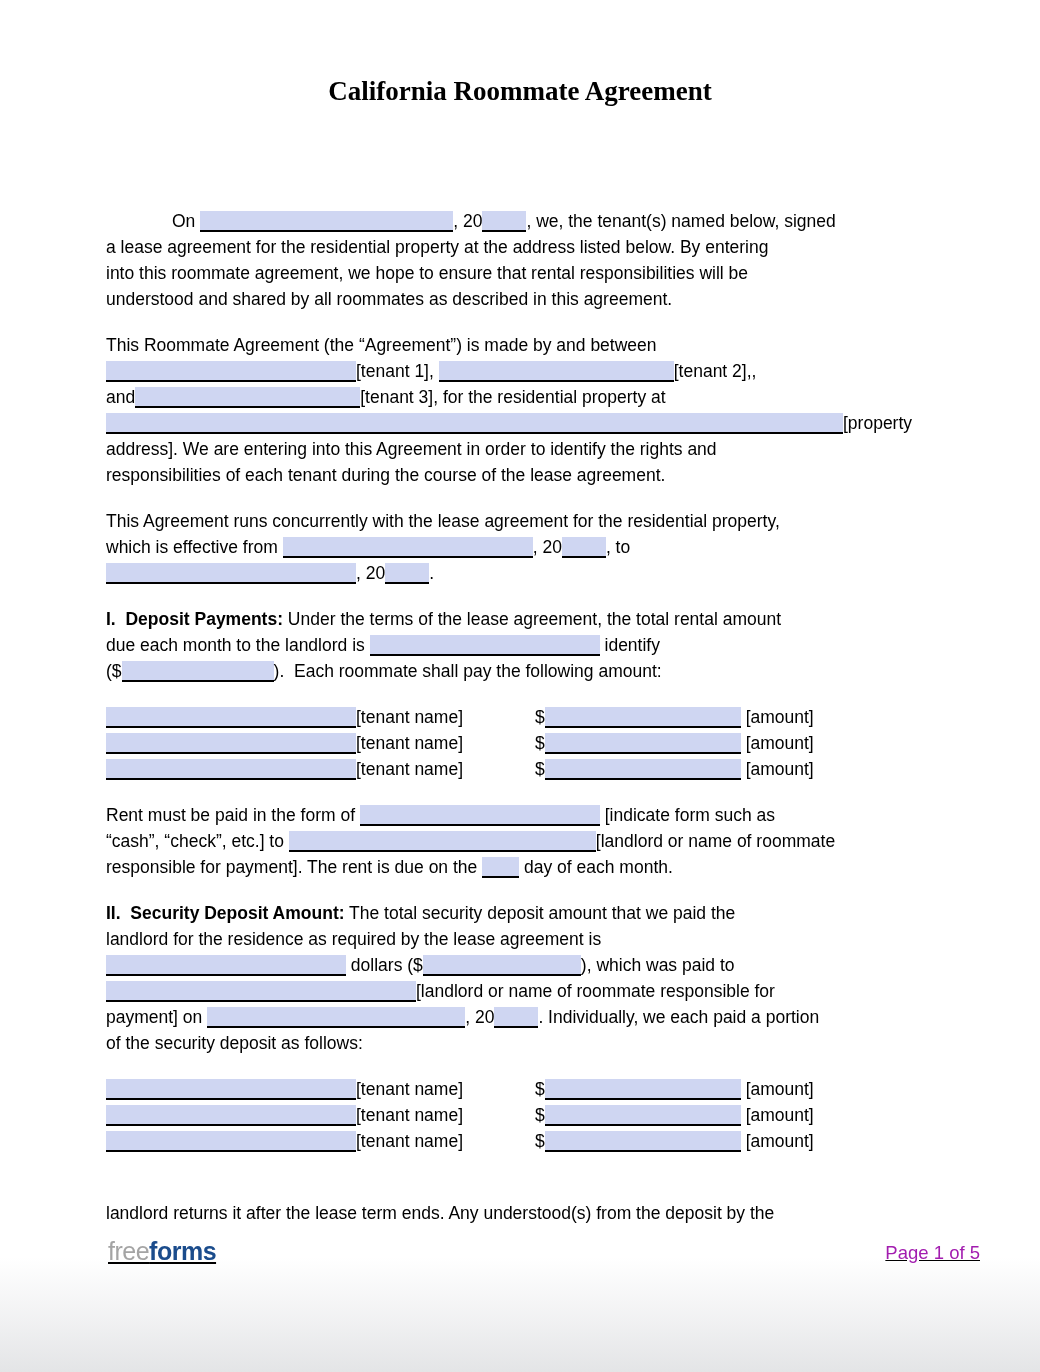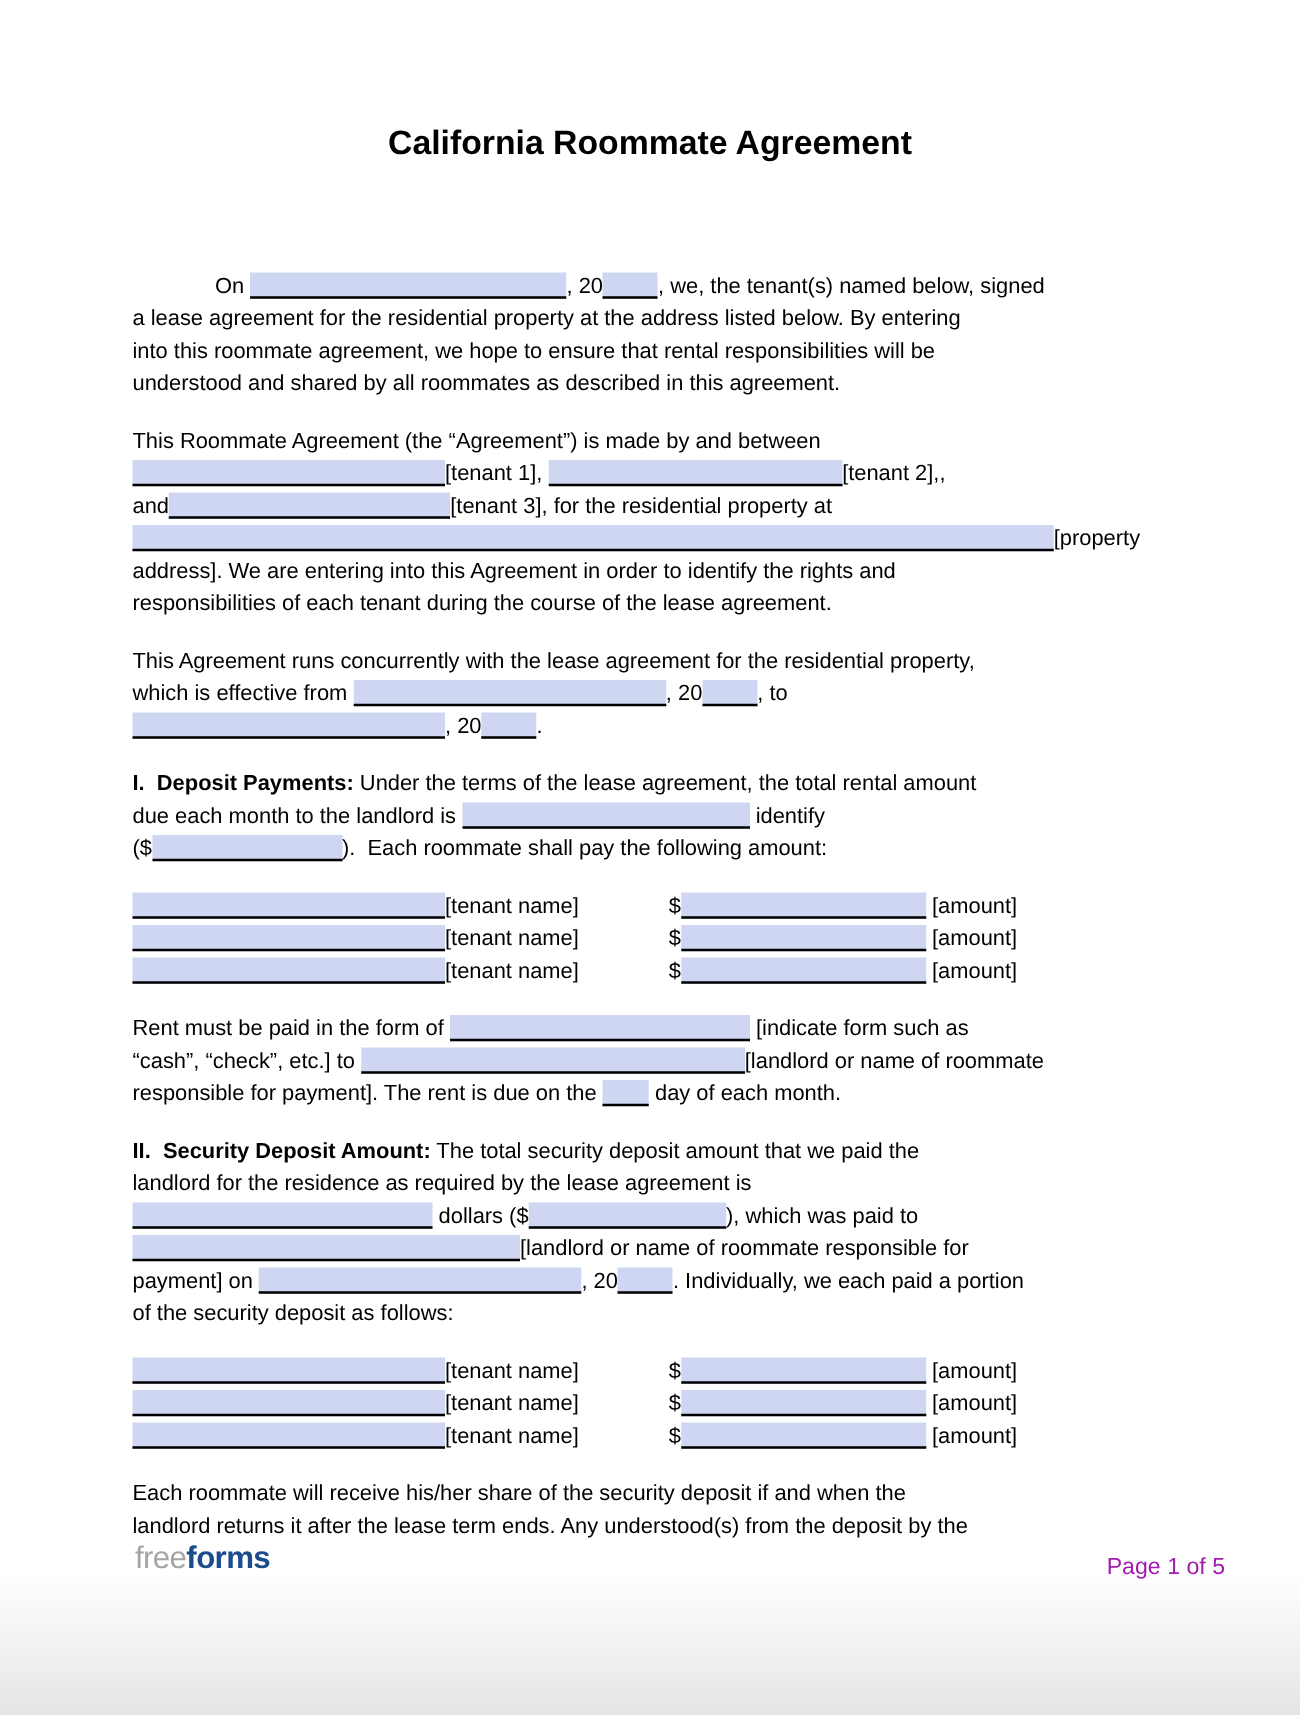--- a/index.html
+++ b/index.html
@@ -10,33 +10,34 @@
   body {
     width: 1040px;
     height: 1372px;
     position: relative;
     overflow: hidden;
     font-family: "Liberation Sans", "DejaVu Sans", sans-serif;
     color: #000000;
   }
   .page-title {
     margin: 0;
-    padding-top: 99px;
+    padding-top: 76px;
     text-align: center;
     font-size: 27px;
     line-height: 31px;
     font-weight: bold;
+    font-family: Liberation Serif, serif;
   }
   .doc {
     padding: 85px 0 0 106px;
     font-size: 17.5px;
     line-height: 26px;
   }
   .para {
-    margin: 0 0 20px 0;
+    margin: 16px 0 20px 0;
     white-space: pre;
   }
   .para .b {
     font-weight: bold;
   }
   .field {
     display: inline-block;
     height: 21px;
     vertical-align: -5px;
     background: var(--field-bg, #cfd6f2);
@@ -47,22 +48,23 @@
     display: inline-block;
     height: 1px;
   }
   .footer {
     position: absolute;
     left: 108px;
     right: 60px;
     top: 1228px;
     display: flex;
     justify-content: space-between;
-    align-items: center;
+    align-items: flex-end;
     z-index: 2;
+    text-decoration: underline;
   }
   .logo {
     font-size: 25px;
     line-height: 26px;
     letter-spacing: -0.5px;
   }
   .logo .free {
     color: var(--logo-gray, #a4a4a4);
     font-weight: normal;
   }
@@ -94,21 +96,21 @@
 
 <div class="doc">
     <div class="para"><span class="spacer" style="width: 66px;"></span><span>On </span><span class="field" style="width: 253px;"></span><span>, 20</span><span class="field" style="width: 44px;"></span><span>, we, the tenant(s) named below, signed</span><br><span>a lease agreement for the residential property at the address listed below. By entering</span><br><span>into this roommate agreement, we hope to ensure that rental responsibilities will be</span><br><span>understood and shared by all roommates as described in this agreement.</span></div>
     <div class="para"><span>This Roommate Agreement (the “Agreement”) is made by and between</span><br><span class="field" style="width: 250px;"></span><span>[tenant 1], </span><span class="field" style="width: 235px;"></span><span>[tenant 2],,</span><br><span>and</span><span class="field" style="width: 225px;"></span><span>[tenant 3], for the residential property at</span><br><span class="field" style="width: 737px;"></span><span>[property</span><br><span>address]. We are entering into this Agreement in order to identify the rights and</span><br><span>responsibilities of each tenant during the course of the lease agreement.</span></div>
     <div class="para"><span>This Agreement runs concurrently with the lease agreement for the residential property,</span><br><span>which is effective from </span><span class="field" style="width: 250px;"></span><span>, 20</span><span class="field" style="width: 44px;"></span><span>, to</span><br><span class="field" style="width: 250px;"></span><span>, 20</span><span class="field" style="width: 44px;"></span><span>.</span></div>
     <div class="para"><span class="b">I.  Deposit Payments:</span><span> Under the terms of the lease agreement, the total rental amount</span><br><span>due each month to the landlord is </span><span class="field" style="width: 230px;"></span><span> identify</span><br><span>($</span><span class="field" style="width: 152px;"></span><span>).  Each roommate shall pay the following amount:</span></div>
     <div class="para"><span class="field" style="width: 250px;"></span><span>[tenant name]</span><span class="spacer" style="width: 72px;"></span><span>$</span><span class="field" style="width: 196px;"></span><span> [amount]</span><br><span class="field" style="width: 250px;"></span><span>[tenant name]</span><span class="spacer" style="width: 72px;"></span><span>$</span><span class="field" style="width: 196px;"></span><span> [amount]</span><br><span class="field" style="width: 250px;"></span><span>[tenant name]</span><span class="spacer" style="width: 72px;"></span><span>$</span><span class="field" style="width: 196px;"></span><span> [amount]</span></div>
     <div class="para"><span>Rent must be paid in the form of </span><span class="field" style="width: 240px;"></span><span> [indicate form such as</span><br><span>“cash”, “check”, etc.] to </span><span class="field" style="width: 307px;"></span><span>[landlord or name of roommate</span><br><span>responsible for payment]. The rent is due on the </span><span class="field" style="width: 37px;"></span><span> day of each month.</span></div>
     <div class="para"><span class="b">II.  Security Deposit Amount:</span><span> The total security deposit amount that we paid the</span><br><span>landlord for the residence as required by the lease agreement is</span><br><span class="field" style="width: 240px;"></span><span> dollars ($</span><span class="field" style="width: 158px;"></span><span>), which was paid to</span><br><span class="field" style="width: 310px;"></span><span>[landlord or name of roommate responsible for</span><br><span>payment] on </span><span class="field" style="width: 258px;"></span><span>, 20</span><span class="field" style="width: 44px;"></span><span>. Individually, we each paid a portion</span><br><span>of the security deposit as follows:</span></div>
     <div class="para"><span class="field" style="width: 250px;"></span><span>[tenant name]</span><span class="spacer" style="width: 72px;"></span><span>$</span><span class="field" style="width: 196px;"></span><span> [amount]</span><br><span class="field" style="width: 250px;"></span><span>[tenant name]</span><span class="spacer" style="width: 72px;"></span><span>$</span><span class="field" style="width: 196px;"></span><span> [amount]</span><br><span class="field" style="width: 250px;"></span><span>[tenant name]</span><span class="spacer" style="width: 72px;"></span><span>$</span><span class="field" style="width: 196px;"></span><span> [amount]</span></div>
-    <div class="para"><span>Each roommate will receive his/her share of the security deposit if and when the</span><br><span>landlord returns it after the lease term ends. Any understood(s) from the deposit by the</span></div>
+    <div class="para"><br><span>landlord returns it after the lease term ends. Any understood(s) from the deposit by the</span></div>
   </div>
 
 <div class="bottom-shade"></div>
 
 <div class="footer">
   <div class="logo"><span class="free">free</span><span class="forms">forms</span></div>
   <div class="page-number">Page 1 of 5</div>
 </div>
 
 </body></html>

